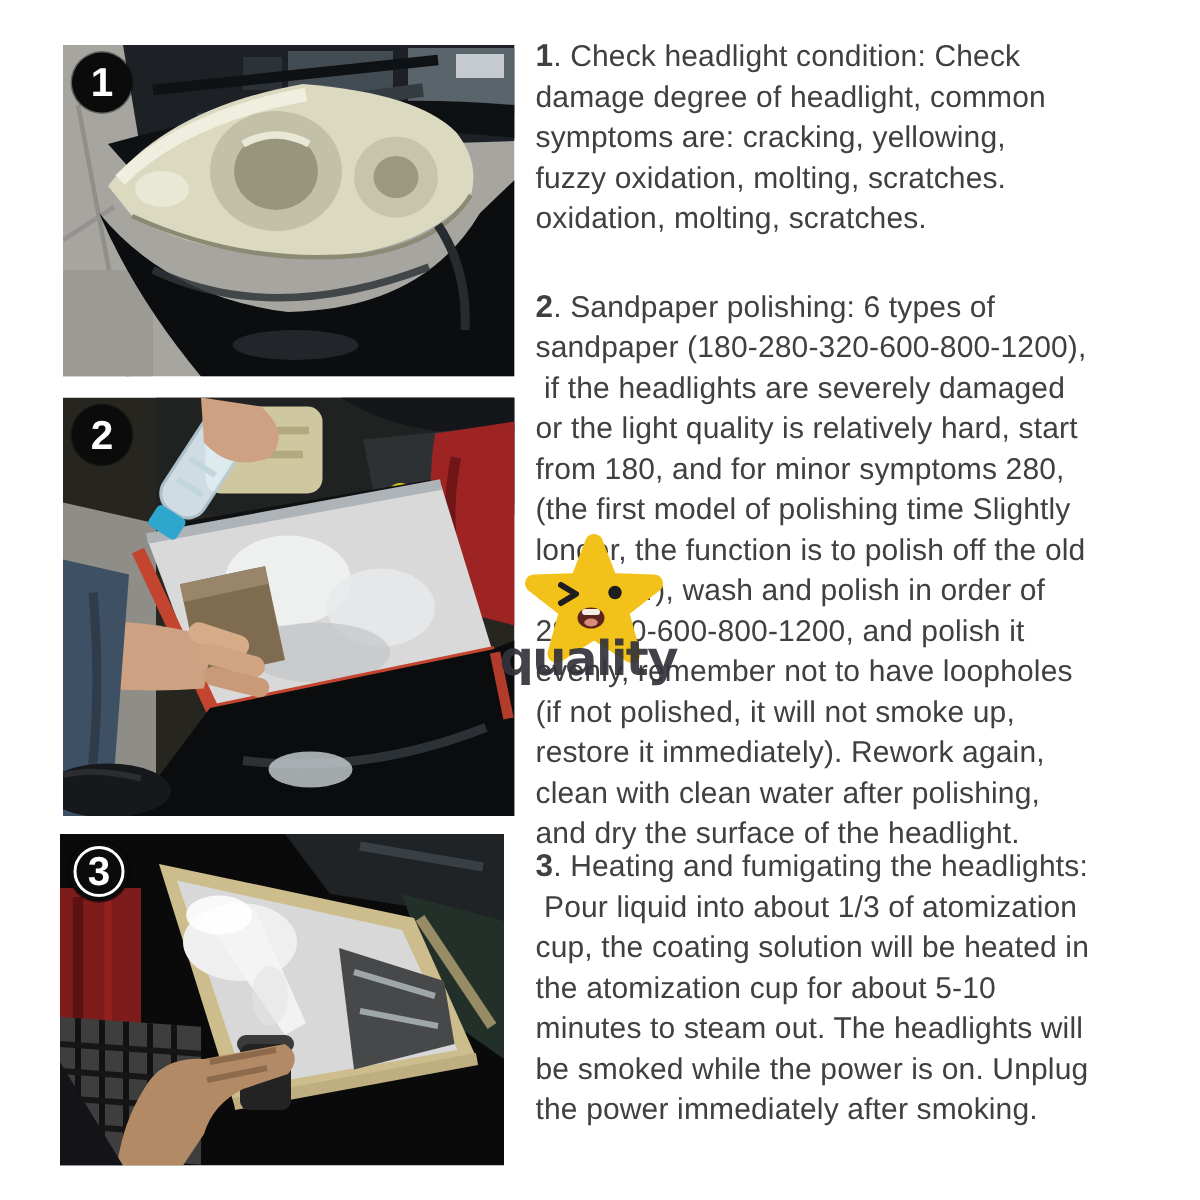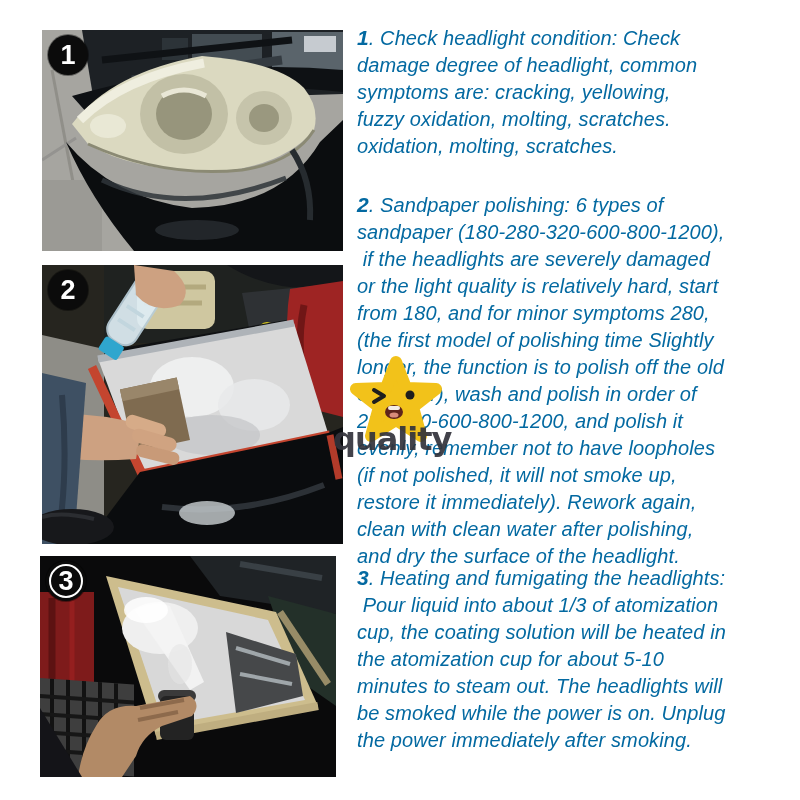--- a/index.html
+++ b/index.html
@@ -14,22 +14,22 @@
     background:#0b0b0b;color:#ffffff;font-weight:bold;font-size:27px;line-height:40px;
     text-align:center;box-shadow:0 0 0 1px rgba(0,0,0,.4);
   }
   .badge.ring::after{
     content:"";position:absolute;left:3px;top:3px;right:3px;bottom:3px;
     border:2px solid #ffffff;border-radius:50%;
   }
   .badge span{position:relative;z-index:2;}
   .step{
     position:absolute;left:357px;width:443px;
-    font-size:20px;line-height:27px;color:#0369a1;
-    white-space:pre-wrap;letter-spacing:0.1px;font-style:italic;
+    font-size:20px;line-height:27px;color:#404040;
+    white-space:pre-wrap;letter-spacing:0.1px;
   }
   .step .num{font-weight:bold;font-size:21px;}
   .s1{top:24px;}
   .s2{top:191px;}
   .s3{top:564px;}
   .watermark{position:absolute;left:333px;top:354px;width:126px;height:108px;z-index:5;pointer-events:none;}
   .watermark .star{position:absolute;left:17px;top:0;}
   .watermark .wm-text{
     position:absolute;left:0;top:66px;font-weight:bold;font-size:32px;color:#33333b;
     letter-spacing:-1px;font-family:"DejaVu Sans",sans-serif;opacity:.92;

